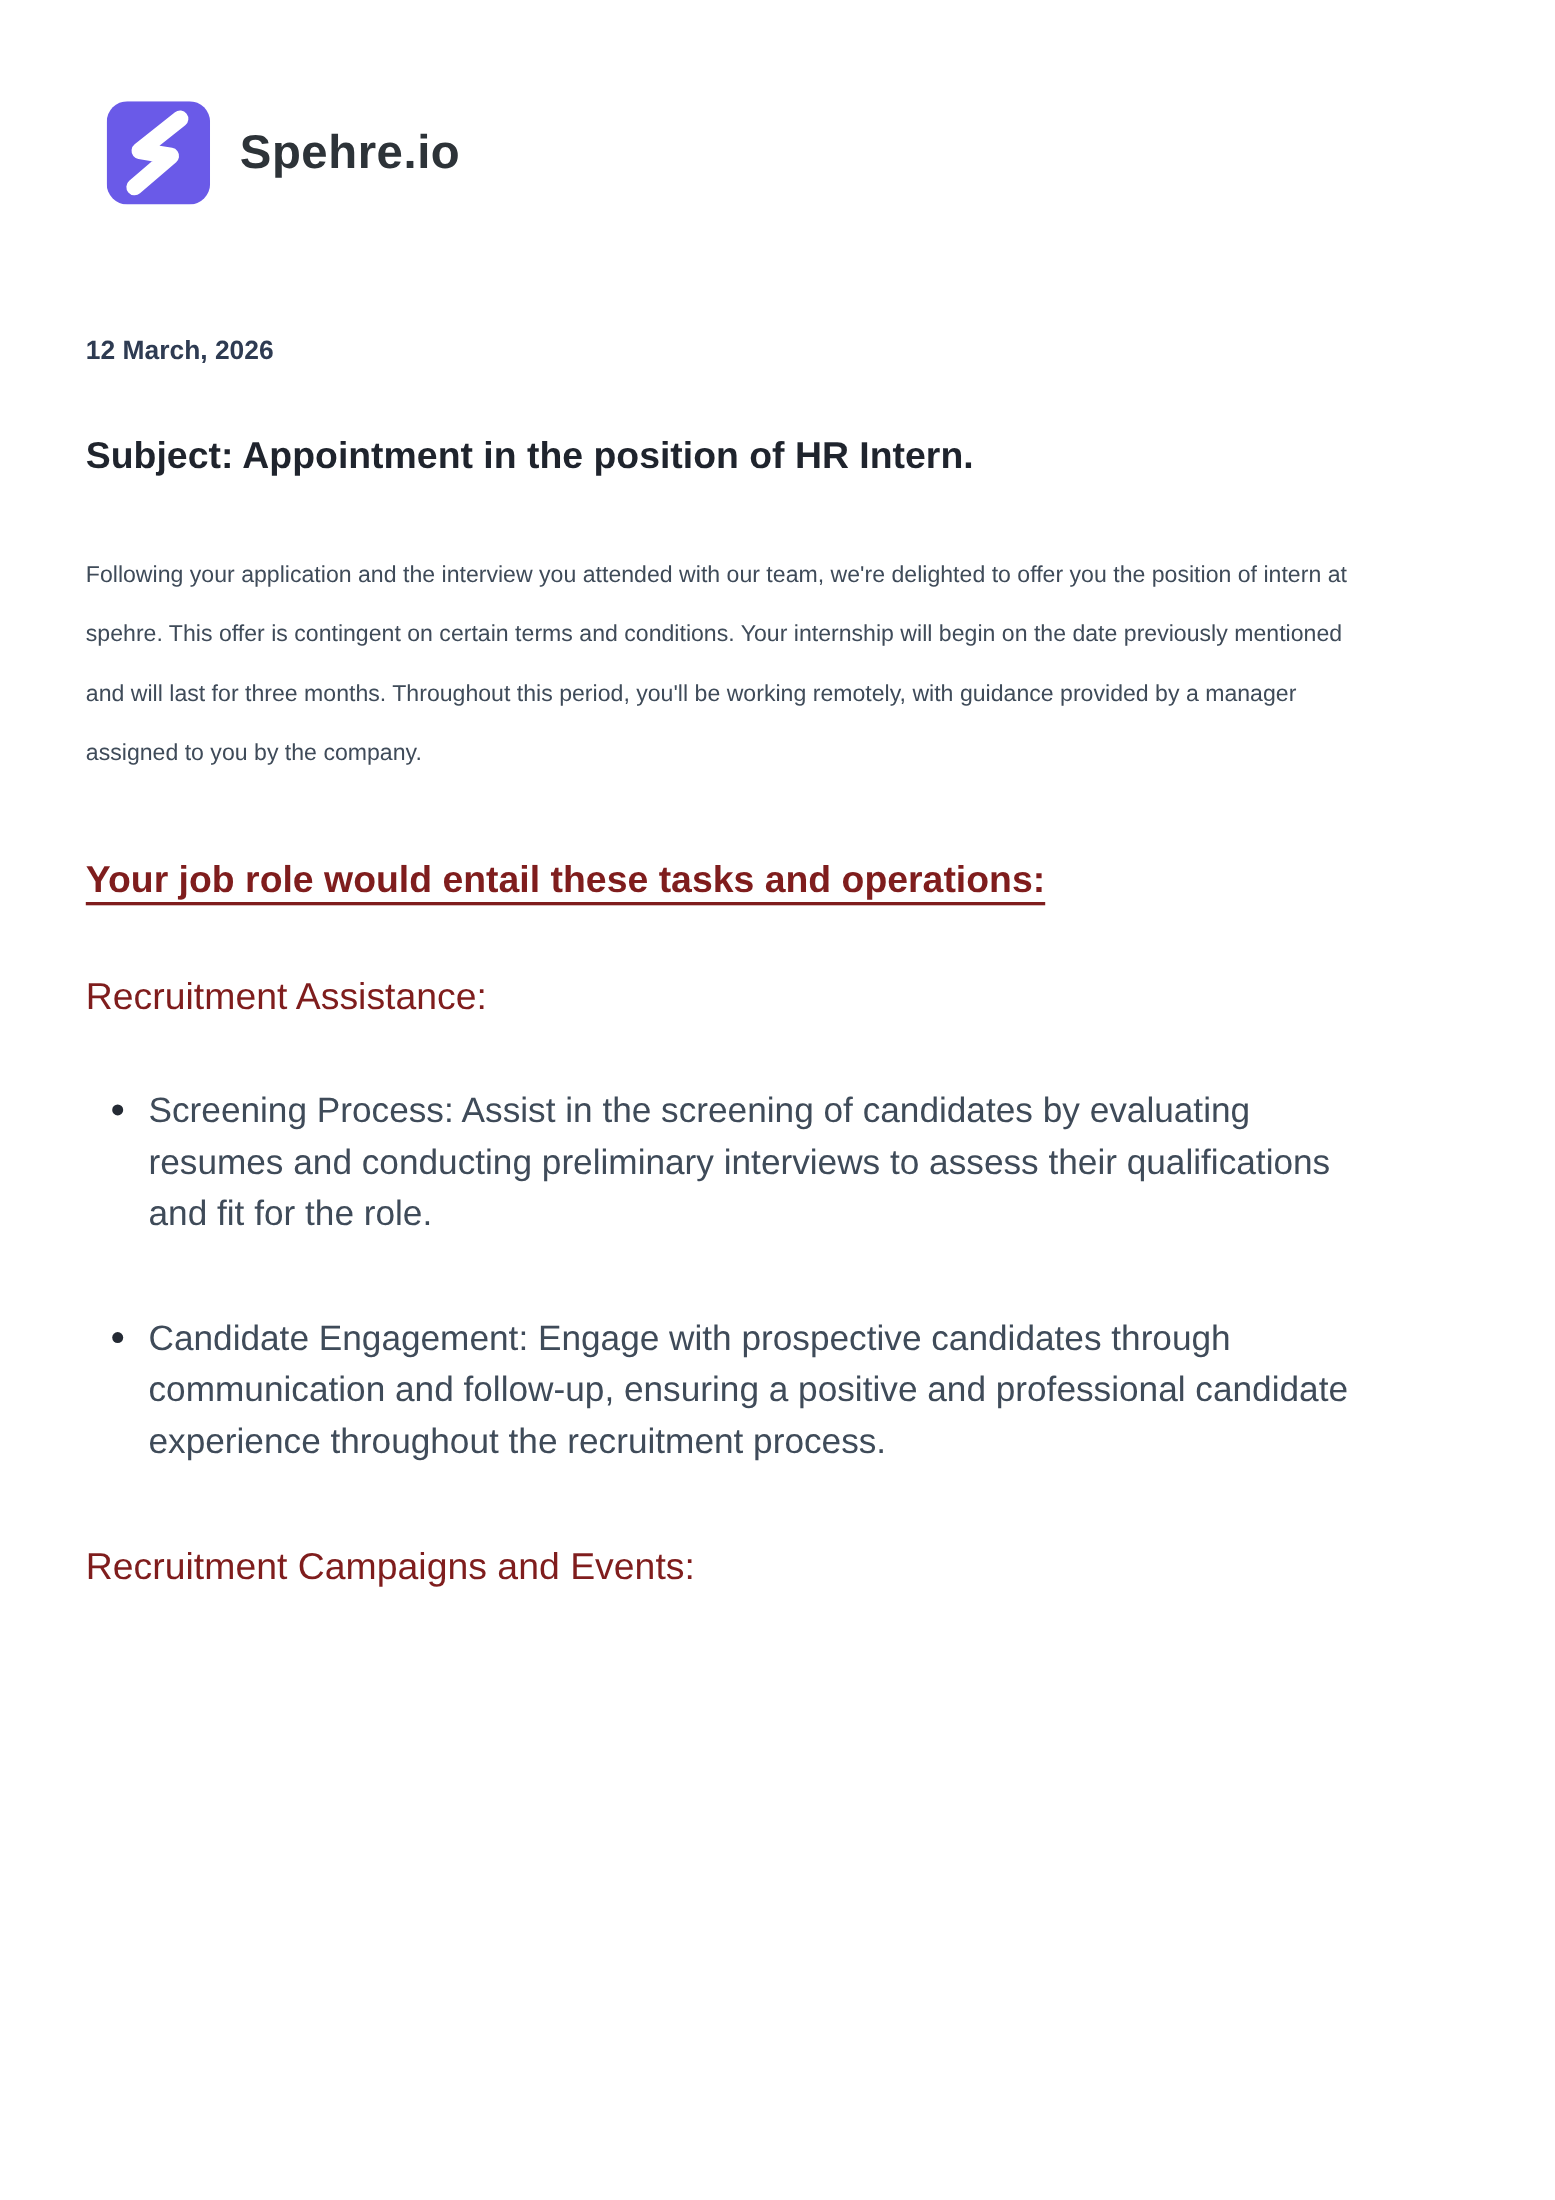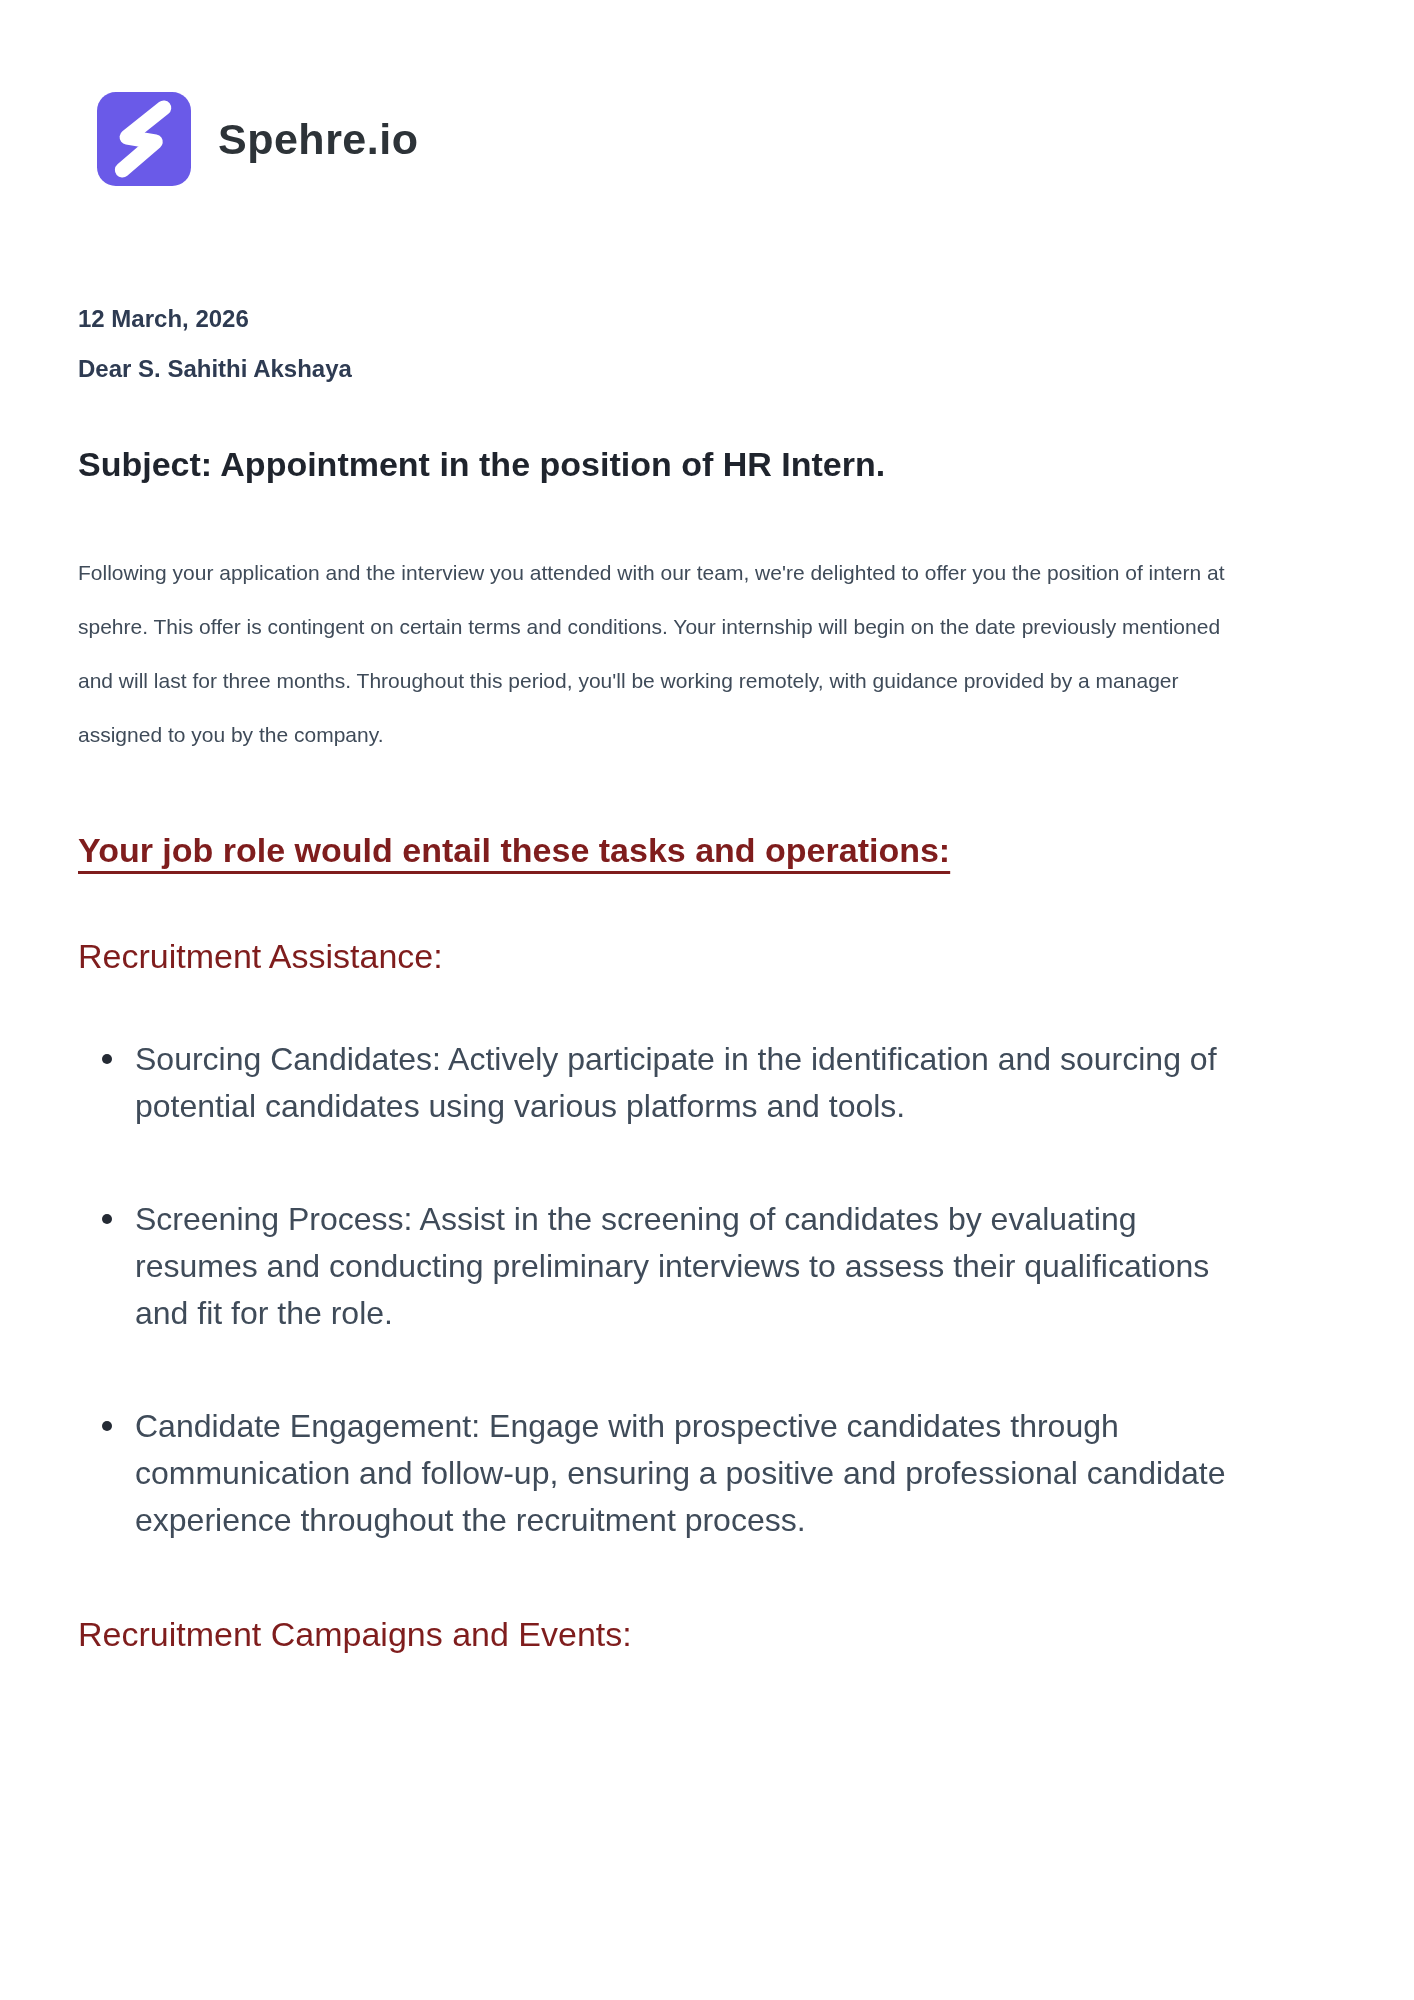--- a/index.html
+++ b/index.html
@@ -114,32 +114,30 @@
   <div class="logo-row">
     <svg class="logo-icon" viewBox="0 0 100 100" aria-hidden="true">
       <rect x="0" y="0" width="100" height="100" rx="20" fill="#6a5ae8"></rect>
       <path d="M71 17 L32 48 L62 53 L27 83" fill="none" stroke="#ffffff" stroke-width="16" stroke-linejoin="round" stroke-linecap="round"></path>
     </svg>
     <div class="brand-name">Spehre.io</div>
   </div>
 
   <div class="date-block">
     <div>12 March, 2026</div>
-    <div>Dear S. Sahithi Akshaya</div>
   </div>
 
   <div class="subject-line">Subject: Appointment in the position of HR Intern.</div>
 
   <p class="intro-paragraph">Following your application and the interview you attended with our team, we're delighted to offer you the position of intern at spehre. This offer is contingent on certain terms and conditions. Your internship will begin on the date previously mentioned and will last for three months. Throughout this period, you'll be working remotely, with guidance provided by a manager assigned to you by the company.</p>
 
   <div class="tasks-heading">Your job role would entail these tasks and operations:</div>
 
   <div class="section-title">Recruitment Assistance:</div>
 
   <ul class="bullet-list">
-    <li>Sourcing Candidates: Actively participate in the identification and sourcing of potential candidates using various platforms and tools.</li>
     <li>Screening Process: Assist in the screening of candidates by evaluating resumes and conducting preliminary interviews to assess their qualifications and fit for the role.</li>
     <li>Candidate Engagement: Engage with prospective candidates through communication and follow-up, ensuring a positive and professional candidate experience throughout the recruitment process.</li>
   </ul>
 
   <div class="section-title last">Recruitment Campaigns and Events:</div>
 
 </div>
 
 </body></html>

